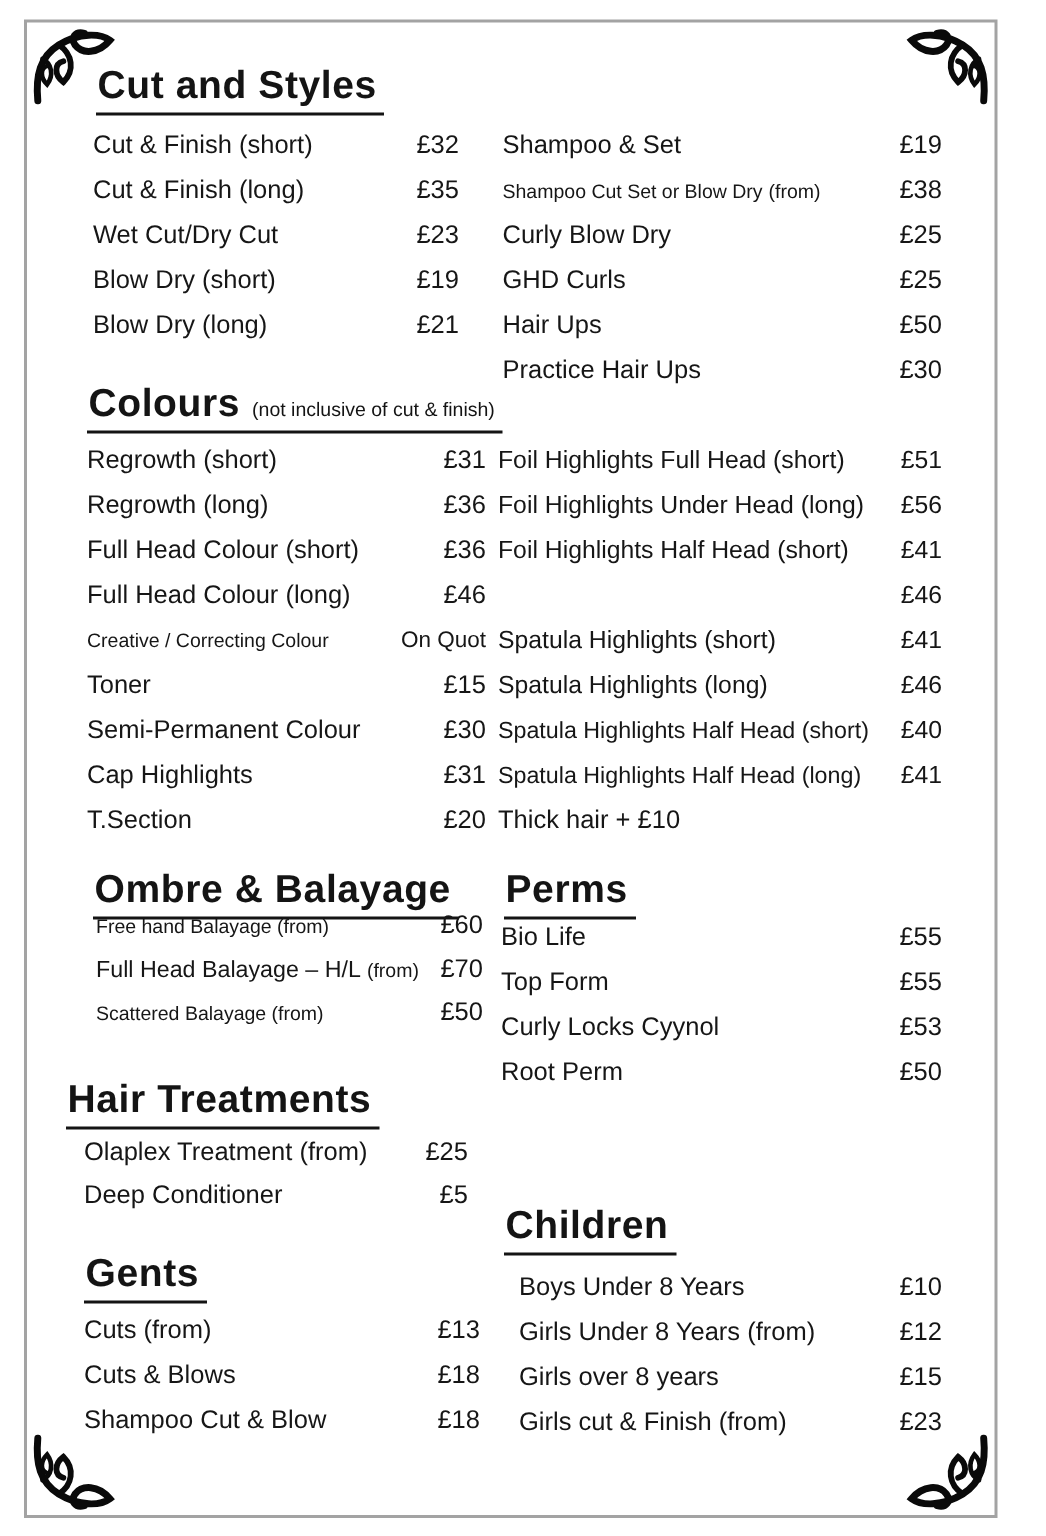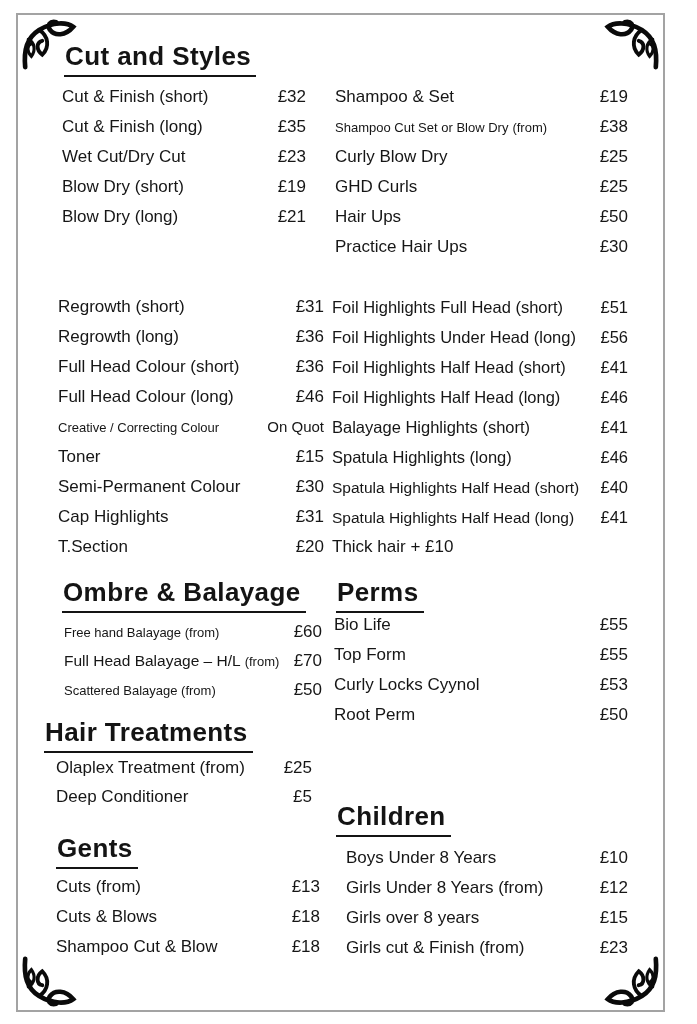--- a/index.html
+++ b/index.html
@@ -120,20 +120,23 @@
     <div class="row">
         <span>Hair Ups</span>
         <span class="price">£50</span>
       </div>
     <div class="row">
         <span>Practice Hair Ups</span>
         <span class="price">£30</span>
       </div>
   </div>
 
+  <div class="heading" style="left:58px; top:254px;">
+    <span>Colours</span><span class="sub">(not inclusive  of cut &amp; finish)</span>
+  </div>
 
   <div class="list" style="left:58px; top:292px; width:266px;">
     <div class="row">
         <span>Regrowth (short)</span>
         <span class="price">£31</span>
       </div>
     <div class="row">
         <span>Regrowth (long)</span>
         <span class="price">£36</span>
       </div>
@@ -174,25 +177,24 @@
       </div>
     <div class="row fs165">
         <span>Foil Highlights Under Head (long)</span>
         <span class="price">£56</span>
       </div>
     <div class="row fs165">
         <span>Foil Highlights Half Head (short)</span>
         <span class="price">£41</span>
       </div>
     <div class="row fs165">
-        <span>Foil Highlights Half Head (long)</span>
         <span class="price">£46</span>
       </div>
     <div class="row fs165">
-        <span>Balayage Highlights (short)</span>
+        <span>Spatula Highlights (short)</span>
         <span class="price">£41</span>
       </div>
     <div class="row fs165">
         <span>Spatula Highlights (long)</span>
         <span class="price">£46</span>
       </div>
     <div class="row fs155">
         <span>Spatula Highlights Half Head (short)</span>
         <span class="price fs165">£40</span>
       </div>
@@ -202,21 +204,21 @@
       </div>
     <div class="row">
         <span>Thick hair + £10</span>
         <span class="price"></span>
       </div>
   </div>
 
   <div class="heading" style="left:62px; top:578px;">
     <span>Ombre &amp; Balayage</span>
   </div>
-  <div class="list r29" style="left:64px; top:617px; width:258px;">
+  <div class="list r29" style="left:64px; top:602px; width:258px;">
     <div class="row">
         <span class="fs16">Free hand Balayage (from)</span>
         <span class="price">£60</span>
       </div>
     <div class="row">
         <span class="fs155">Full Head Balayage – H/L</span>
         <span class="note">(from)</span>
         <span class="price">£70</span>
       </div>
     <div class="row">

